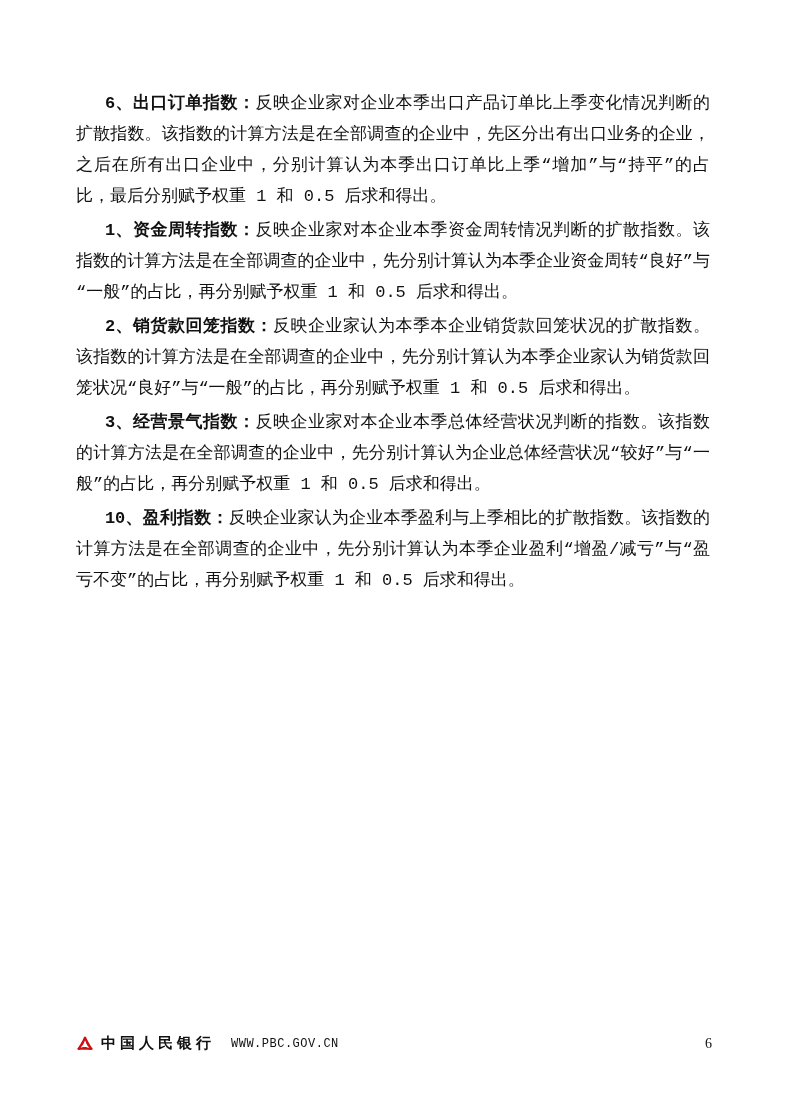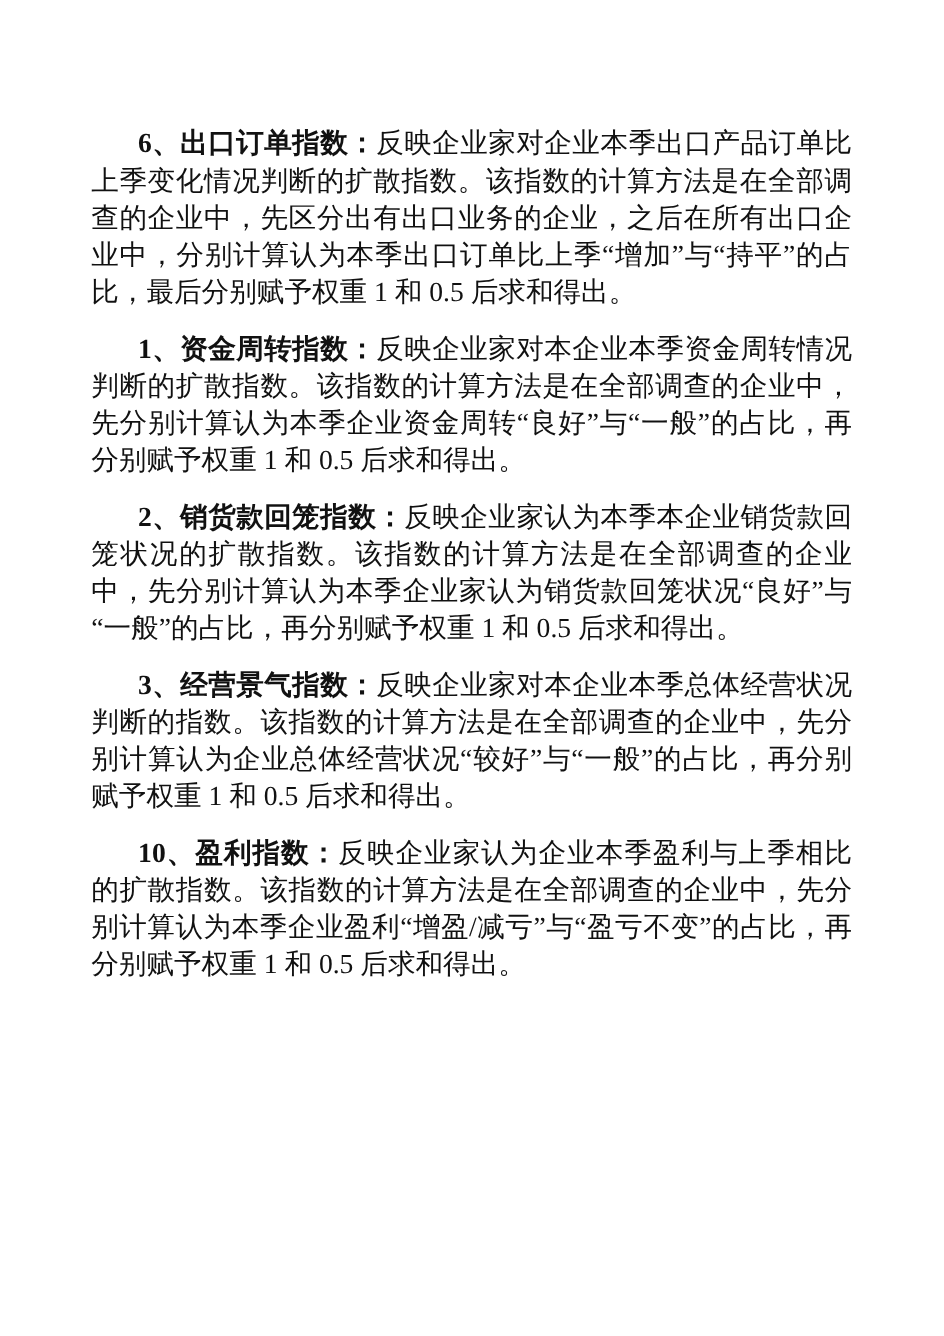--- a/index.html
+++ b/index.html
@@ -17,26 +17,27 @@
     inset: 0;
     background: #ffffff;
   }
   .content {
     position: absolute;
     left: 76px;
     top: 88px;
     width: 634px;
   }
   p.para {
-    margin: 16px 0 3px 0;
-    font-size: 23px;
+    margin: 0 0 3px 0;
+    font-size: 17px;
     line-height: 31px;
     text-align: justify;
     text-indent: 1.7em;
     word-break: break-all;
+    font-family: Liberation Mono, monospace;
   }
   .lead {
     font-weight: bold;
   }
   .footer {
     position: absolute;
     left: 76px;
     top: 1034px;
     width: 636px;
     display: flex;
@@ -74,14 +75,37 @@
 <div class="page">
 
   <div class="content">
     <p class="para"><span class="lead">6、出口订单指数：</span><span>反映企业家对企业本季出口产品订单比上季变化情况判断的扩散指数。该指数的计算方法是在全部调查的企业中，先区分出有出口业务的企业，之后在所有出口企业中，分别计算认为本季出口订单比上季“增加”与“持平”的占比，最后分别赋予权重 1 和 0.5 后求和得出。</span></p>
     <p class="para"><span class="lead">1、资金周转指数：</span><span>反映企业家对本企业本季资金周转情况判断的扩散指数。该指数的计算方法是在全部调查的企业中，先分别计算认为本季企业资金周转“良好”与“一般”的占比，再分别赋予权重 1 和 0.5 后求和得出。</span></p>
     <p class="para"><span class="lead">2、销货款回笼指数：</span><span>反映企业家认为本季本企业销货款回笼状况的扩散指数。该指数的计算方法是在全部调查的企业中，先分别计算认为本季企业家认为销货款回笼状况“良好”与“一般”的占比，再分别赋予权重 1 和 0.5 后求和得出。</span></p>
     <p class="para"><span class="lead">3、经营景气指数：</span><span>反映企业家对本企业本季总体经营状况判断的指数。该指数的计算方法是在全部调查的企业中，先分别计算认为企业总体经营状况“较好”与“一般”的占比，再分别赋予权重 1 和 0.5 后求和得出。</span></p>
     <p class="para"><span class="lead">10、盈利指数：</span><span>反映企业家认为企业本季盈利与上季相比的扩散指数。该指数的计算方法是在全部调查的企业中，先分别计算认为本季企业盈利“增盈/减亏”与“盈亏不变”的占比，再分别赋予权重 1 和 0.5 后求和得出。</span></p>
   </div>
 
+  <div class="footer">
+    <span class="logo-wrap">
+      <svg width="18" height="18" viewBox="0 0 64 64" aria-hidden="true">
+        <g transform="translate(32,36)" stroke="#cc1111" stroke-width="8" fill="none" stroke-linecap="round">
+          <g>
+              <path d="M0,-26 L-11,-3"></path>
+              <path d="M0,-26 L13,0"></path>
+            </g>
+          <g transform="rotate(120)">
+              <path d="M0,-26 L-11,-3"></path>
+              <path d="M0,-26 L13,0"></path>
+            </g>
+          <g transform="rotate(240)">
+              <path d="M0,-26 L-11,-3"></path>
+              <path d="M0,-26 L13,0"></path>
+            </g>
+        </g>
+      </svg>
+    </span>
+    <span class="bank-name">中国人民银行</span>
+    <span class="website">WWW.PBC.GOV.CN</span>
+    <span class="page-num">6</span>
+  </div>
 
 </div>
 
 </body></html>

